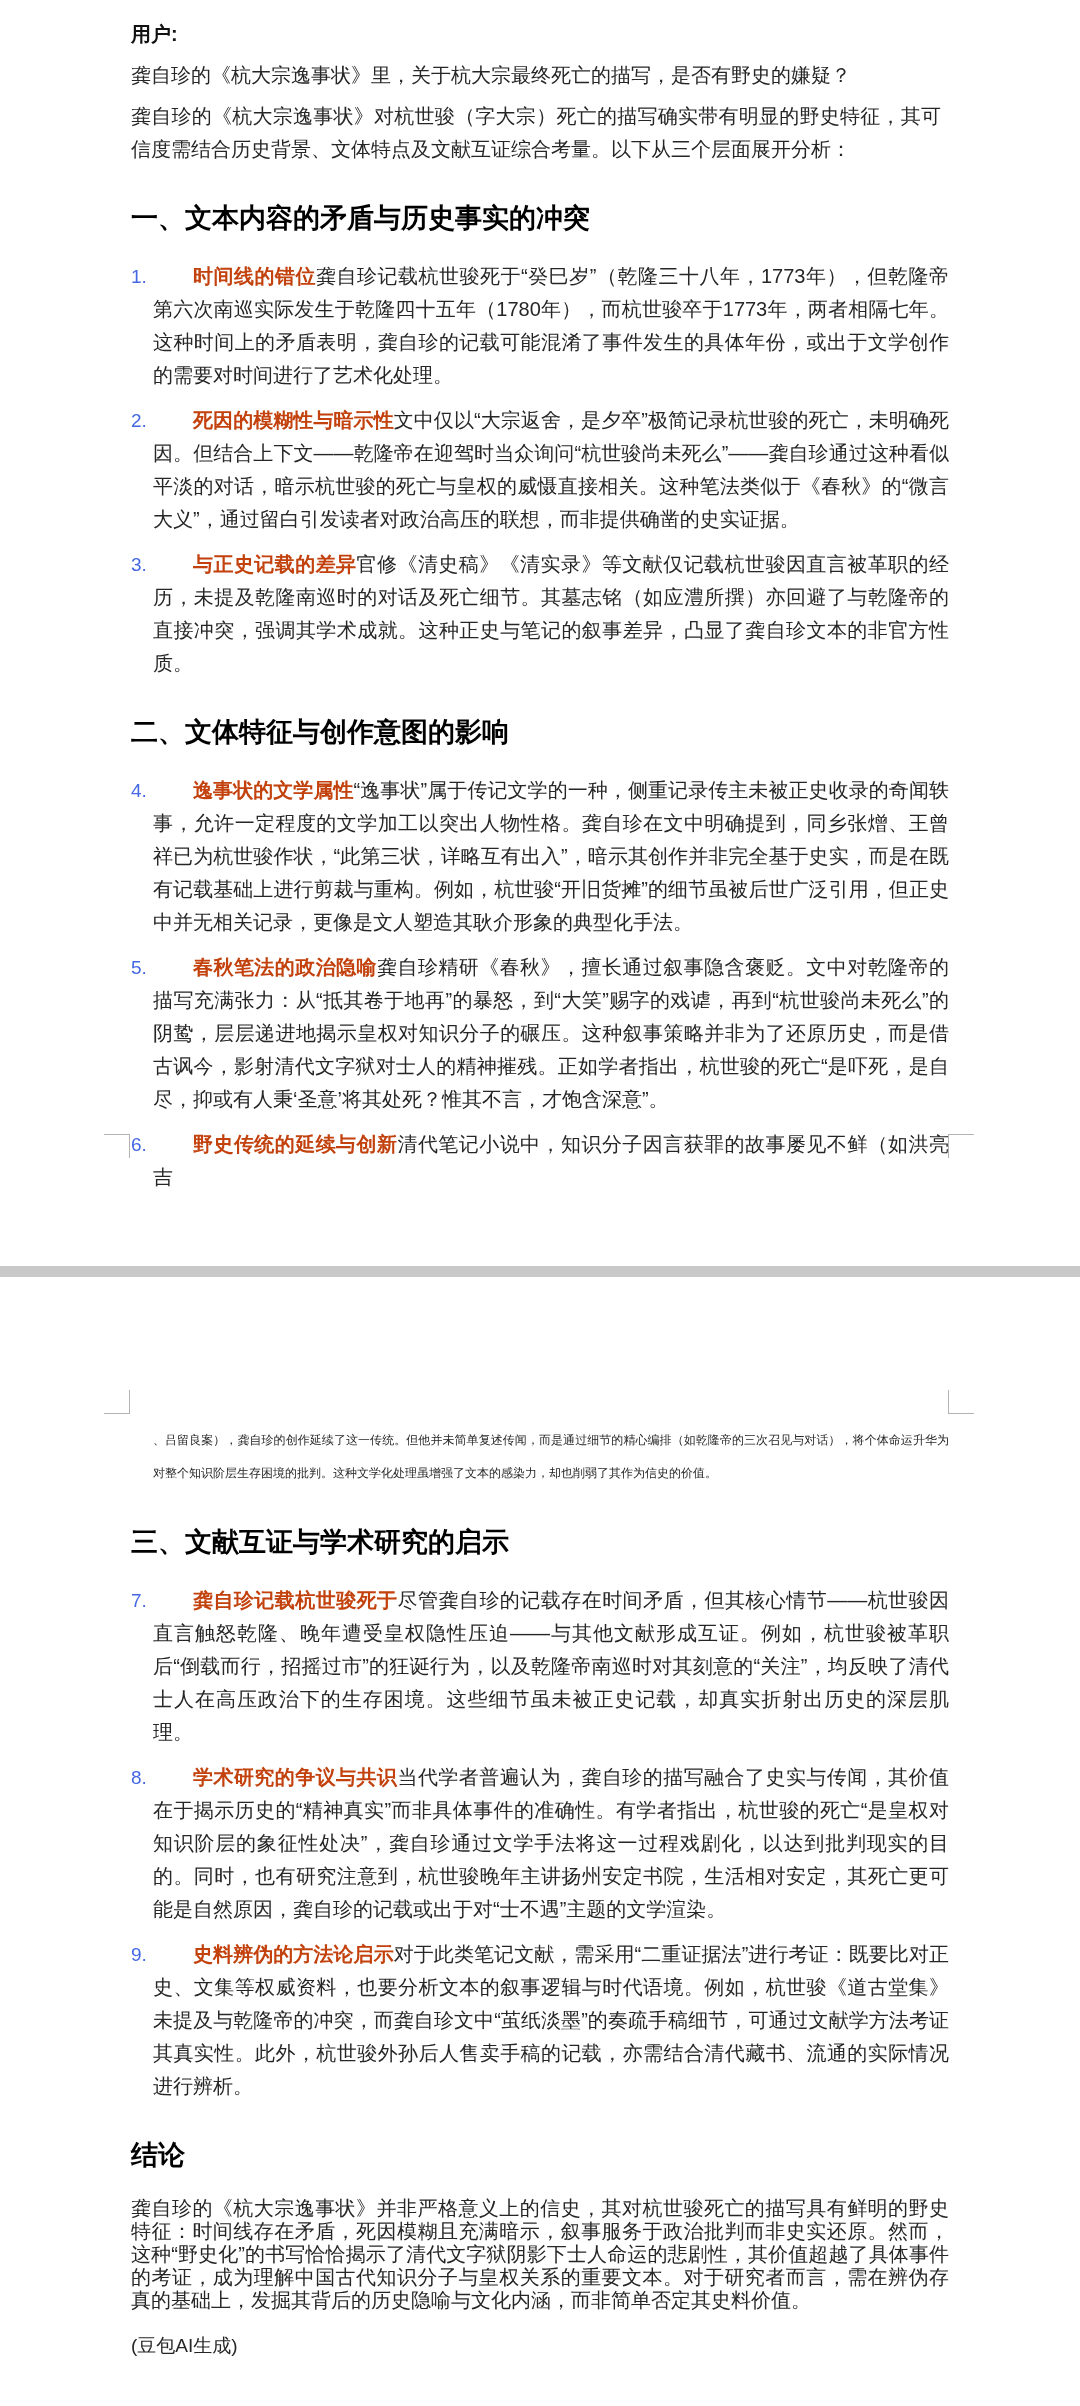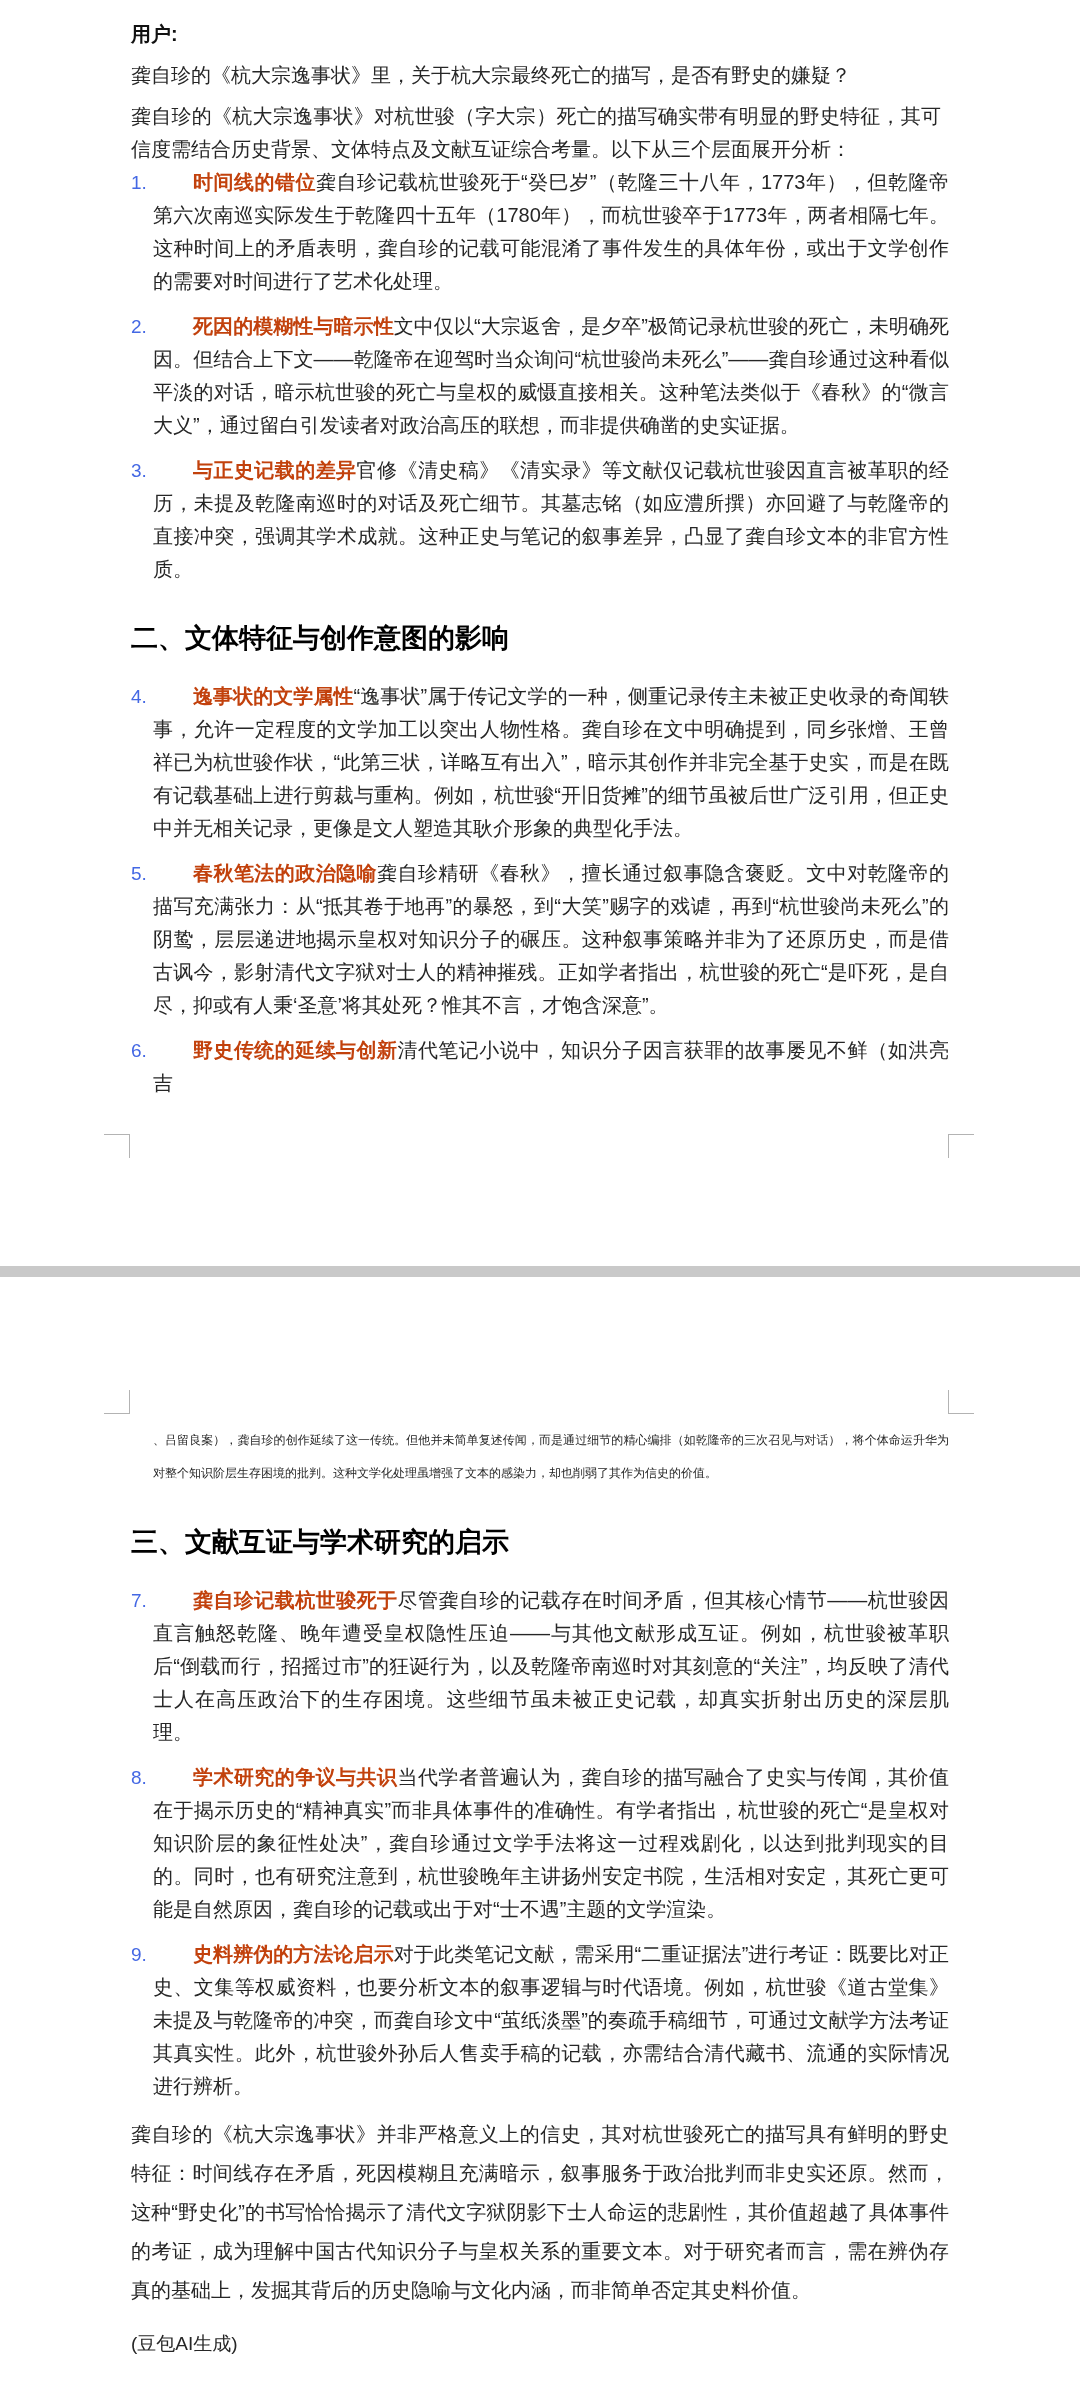--- a/index.html
+++ b/index.html
@@ -28,40 +28,41 @@
   }
   .item .num{
     position:absolute;left:0;top:0;
     color:#4468e4;font-size:19px;line-height:33px;
   }
   .item b{font-weight:bold;color:#c2410c;margin-left:40px;}
   .cont-para{
     font-size:12px;line-height:33px;margin:0 0 0 22px;
     text-align:justify;color:#262626;
   }
-  .conclusion-para{font-size:20px;line-height:39px;margin:0;text-align:justify;color:#262626;}
+  .conclusion-para{font-size:20px;line-height:23px;margin:0;text-align:justify;color:#262626;}
   .footer-note{font-size:19px;line-height:33px;margin:17px 0 0 0;color:#262626;}
   
   .mark{position:absolute;width:25px;height:23px;}
   .mark.bl{left:104px;bottom:108px;border-top:1px solid #b3b3b3;border-right:1px solid #b3b3b3;}
   .mark.br{left:948px;bottom:108px;border-top:1px solid #b3b3b3;border-left:1px solid #b3b3b3;}
   .mark.tl{left:104px;top:113px;border-bottom:1px solid #b3b3b3;border-right:1px solid #b3b3b3;}
   .mark.tr{left:948px;top:113px;border-bottom:1px solid #b3b3b3;border-left:1px solid #b3b3b3;}
 </style>
 </head>
 <body>
 
 <div class="doc">
 
   <section class="page page1">
     <p class="label">用户:</p>
     <p class="para">龚自珍的《杭大宗逸事状》里，关于杭大宗最终死亡的描写，是否有野史的嫌疑？</p>
 
     <p class="para">龚自珍的《杭大宗逸事状》对杭世骏（字大宗）死亡的描写确实带有明显的野史特征，其可信度需结合历史背景、文体特点及文献互证综合考量。以下从三个层面展开分析：</p>
 
+    <h2 class="sec">一、文本内容的矛盾与历史事实的冲突</h2>
     <div class="olist">
       <p class="item">
         <span class="num">1.</span><b>时间线的错位</b><span>龚自珍记载杭世骏死于“癸巳岁”（乾隆三十八年，1773年），但乾隆帝第六次南巡实际发生于乾隆四十五年（1780年），而杭世骏卒于1773年，两者相隔七年。这种时间上的矛盾表明，龚自珍的记载可能混淆了事件发生的具体年份，或出于文学创作的需要对时间进行了艺术化处理。</span>
       </p>
       <p class="item">
         <span class="num">2.</span><b>死因的模糊性与暗示性</b><span>文中仅以“大宗返舍，是夕卒”极简记录杭世骏的死亡，未明确死因。但结合上下文——乾隆帝在迎驾时当众询问“杭世骏尚未死么”——龚自珍通过这种看似平淡的对话，暗示杭世骏的死亡与皇权的威慑直接相关。这种笔法类似于《春秋》的“微言大义”，通过留白引发读者对政治高压的联想，而非提供确凿的史实证据。</span>
       </p>
       <p class="item">
         <span class="num">3.</span><b>与正史记载的差异</b><span>官修《清史稿》《清实录》等文献仅记载杭世骏因直言被革职的经历，未提及乾隆南巡时的对话及死亡细节。其墓志铭（如应澧所撰）亦回避了与乾隆帝的直接冲突，强调其学术成就。这种正史与笔记的叙事差异，凸显了龚自珍文本的非官方性质。</span>
       </p>
@@ -98,17 +99,18 @@
         <span class="num">7.</span><b>龚自珍记载杭世骏死于</b><span>尽管龚自珍的记载存在时间矛盾，但其核心情节——杭世骏因直言触怒乾隆、晚年遭受皇权隐性压迫——与其他文献形成互证。例如，杭世骏被革职后“倒载而行，招摇过市”的狂诞行为，以及乾隆帝南巡时对其刻意的“关注”，均反映了清代士人在高压政治下的生存困境。这些细节虽未被正史记载，却真实折射出历史的深层肌理。</span>
       </p>
       <p class="item">
         <span class="num">8.</span><b>学术研究的争议与共识</b><span>当代学者普遍认为，龚自珍的描写融合了史实与传闻，其价值在于揭示历史的“精神真实”而非具体事件的准确性。有学者指出，杭世骏的死亡“是皇权对知识阶层的象征性处决”，龚自珍通过文学手法将这一过程戏剧化，以达到批判现实的目的。同时，也有研究注意到，杭世骏晚年主讲扬州安定书院，生活相对安定，其死亡更可能是自然原因，龚自珍的记载或出于对“士不遇”主题的文学渲染。</span>
       </p>
       <p class="item">
         <span class="num">9.</span><b>史料辨伪的方法论启示</b><span>对于此类笔记文献，需采用“二重证据法”进行考证：既要比对正史、文集等权威资料，也要分析文本的叙事逻辑与时代语境。例如，杭世骏《道古堂集》未提及与乾隆帝的冲突，而龚自珍文中“茧纸淡墨”的奏疏手稿细节，可通过文献学方法考证其真实性。此外，杭世骏外孙后人售卖手稿的记载，亦需结合清代藏书、流通的实际情况进行辨析。</span>
       </p>
     </div>
 
+    <h2 class="sec">结论</h2>
     <p class="conclusion-para">龚自珍的《杭大宗逸事状》并非严格意义上的信史，其对杭世骏死亡的描写具有鲜明的野史特征：时间线存在矛盾，死因模糊且充满暗示，叙事服务于政治批判而非史实还原。然而，这种“野史化”的书写恰恰揭示了清代文字狱阴影下士人命运的悲剧性，其价值超越了具体事件的考证，成为理解中国古代知识分子与皇权关系的重要文本。对于研究者而言，需在辨伪存真的基础上，发掘其背后的历史隐喻与文化内涵，而非简单否定其史料价值。</p>
     <p class="footer-note">(豆包AI生成)</p>
   </section>
 
 </div>
 
 </body></html>

